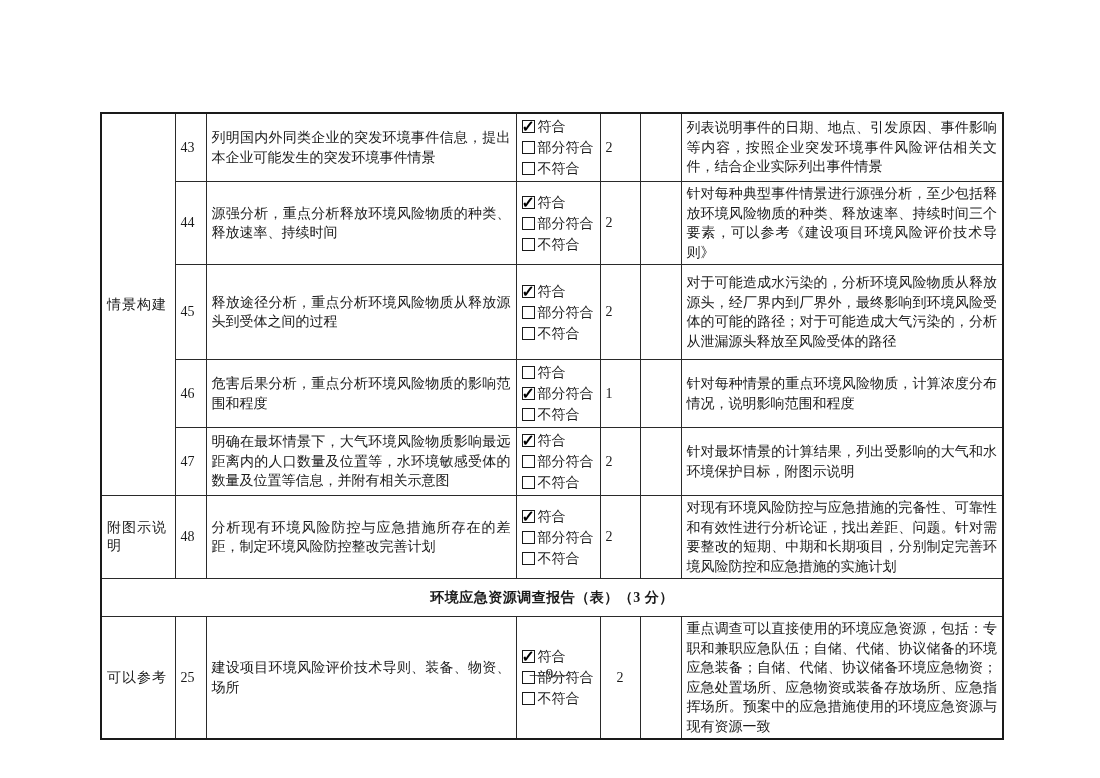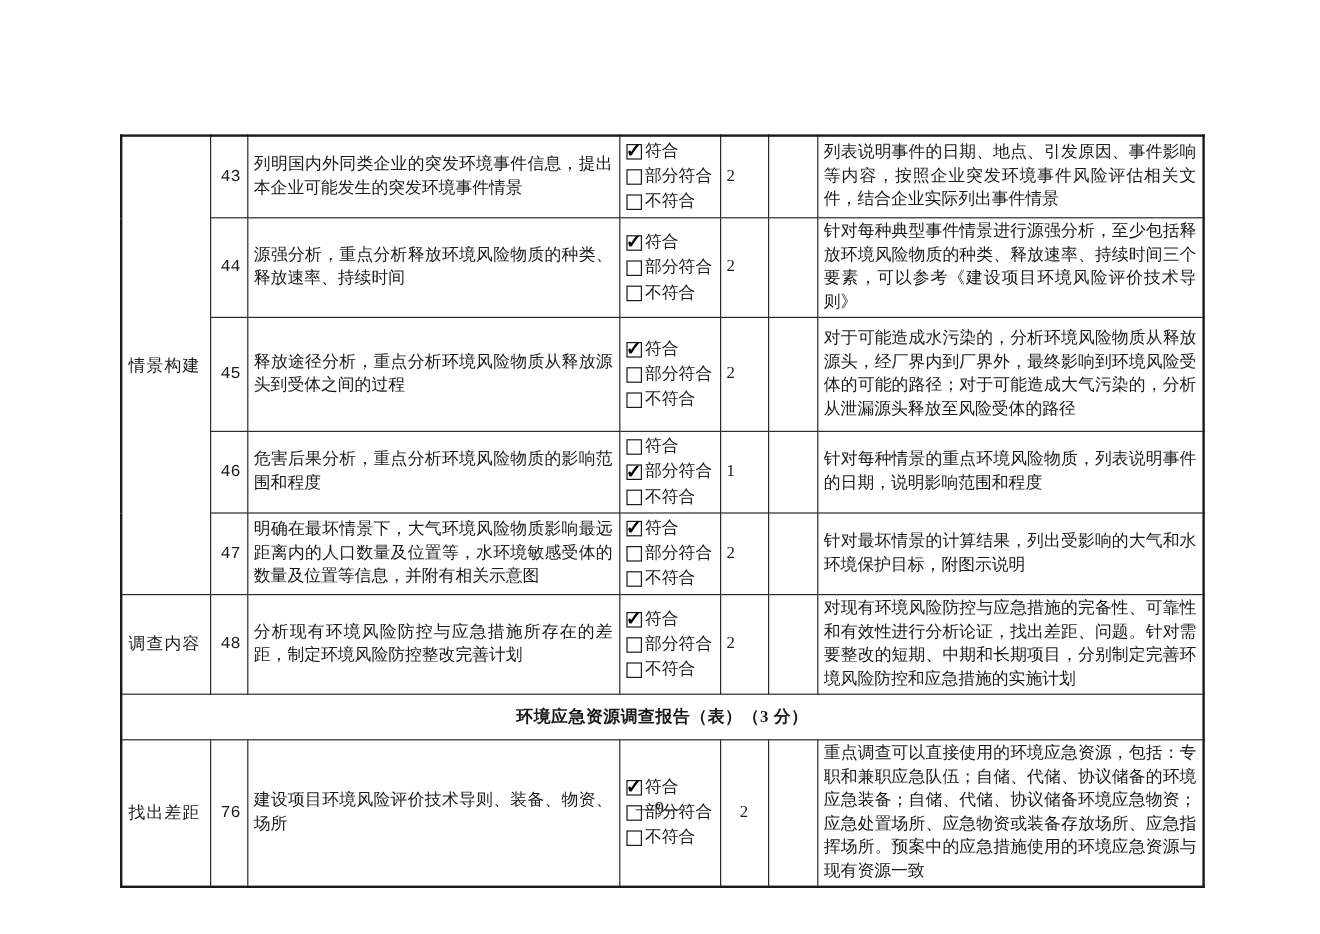--- a/index.html
+++ b/index.html
@@ -17,21 +17,21 @@
     border:2px solid #1a1a1a;
   }
   table.eval td {
     border:1px solid #2a2a2a;
     font-size:14px;
     vertical-align:middle;
     padding:2px 5px;
     overflow:hidden;
   }
   td.cat  { letter-spacing:1px; padding:2px 2px; }
-  td.no   { text-align:right; padding:2px 0; font-family:Liberation Mono, monospace; }
+  td.no   { text-align:left; padding:2px 0; font-family:Liberation Serif, serif; }
   td.item { text-align:justify; line-height:19.5px; padding:2px 6px 2px 7px;margin-top:48px; }
   td.crit { text-align:justify; line-height:19.5px; padding:2px 6px 2px 8px; }
   td.opts { padding:2px 0 2px 6px; }
   td.score{ vertical-align:top; text-align:left; padding:3px 2px 2px 6px; }
   td.score.mid { vertical-align:middle; text-align:center; padding:2px; }
   td.blank{ }
 
   .opt { display:flex; align-items:center; white-space:nowrap; line-height:21px; height:21px; }
   .cb {
     flex:0 0 auto;
@@ -152,21 +152,21 @@
               <span class="cb checked"></span>
               <span>部分符合</span>
             </div>
           <div class="opt">
               <span class="cb"></span>
               <span>不符合</span>
             </div>
         </td>
         <td class="score">1</td>
         <td class="blank"></td>
-        <td class="crit">针对每种情景的重点环境风险物质，列表说明事件的日期，说明影响范围和程度</td>
+        <td class="crit">针对每种情景的重点环境风险物质，计算浓度分布情况，说明影响范围和程度</td>
       </tr>
 
       <tr style="height:58px">
         <td class="no">47</td>
         <td class="item">明确在最坏情景下，大气环境风险物质影响最远距离内的人口数量及位置等，水环境敏感受体的数量及位置等信息，并附有相关示意图</td>
         <td class="opts">
           <div class="opt">
               <span class="cb checked"></span>
               <span>符合</span>
             </div>
@@ -178,21 +178,21 @@
               <span class="cb"></span>
               <span>不符合</span>
             </div>
         </td>
         <td class="score">2</td>
         <td class="blank"></td>
         <td class="crit">针对最坏情景的计算结果，列出受影响的大气和水环境保护目标，附图示说明</td>
       </tr>
 
       <tr style="height:70px">
-        <td class="cat">调查内容</td>
+        <td class="cat">附图示说明</td>
         <td class="no">48</td>
         <td class="item">分析现有环境风险防控与应急措施所存在的差距，制定环境风险防控整改完善计划</td>
         <td class="opts">
           <div class="opt">
               <span class="cb checked"></span>
               <span>符合</span>
             </div>
           <div class="opt">
               <span class="cb"></span>
               <span>部分符合</span>
@@ -205,22 +205,22 @@
         <td class="score">2</td>
         <td class="blank"></td>
         <td class="crit">对现有环境风险防控与应急措施的完备性、可靠性和有效性进行分析论证，找出差距、问题。针对需要整改的短期、中期和长期项目，分别制定完善环境风险防控和应急措施的实施计划</td>
       </tr>
 
       <tr style="height:38px">
         <td class="section-cell" colspan="7">环境应急资源调查报告（表）（3 分）</td>
       </tr>
 
       <tr style="height:118px">
-        <td class="cat">找出差距</td>
-        <td class="no">76</td>
+        <td class="cat">可以参考</td>
+        <td class="no">25</td>
         <td class="item">建设项目环境风险评价技术导则、装备、物资、场所</td>
         <td class="opts">
           <div class="opt">
               <span class="cb checked"></span>
               <span>符合</span>
             </div>
           <div class="opt">
               <span class="cb"></span>
               <span>部分符合</span>
             </div>

